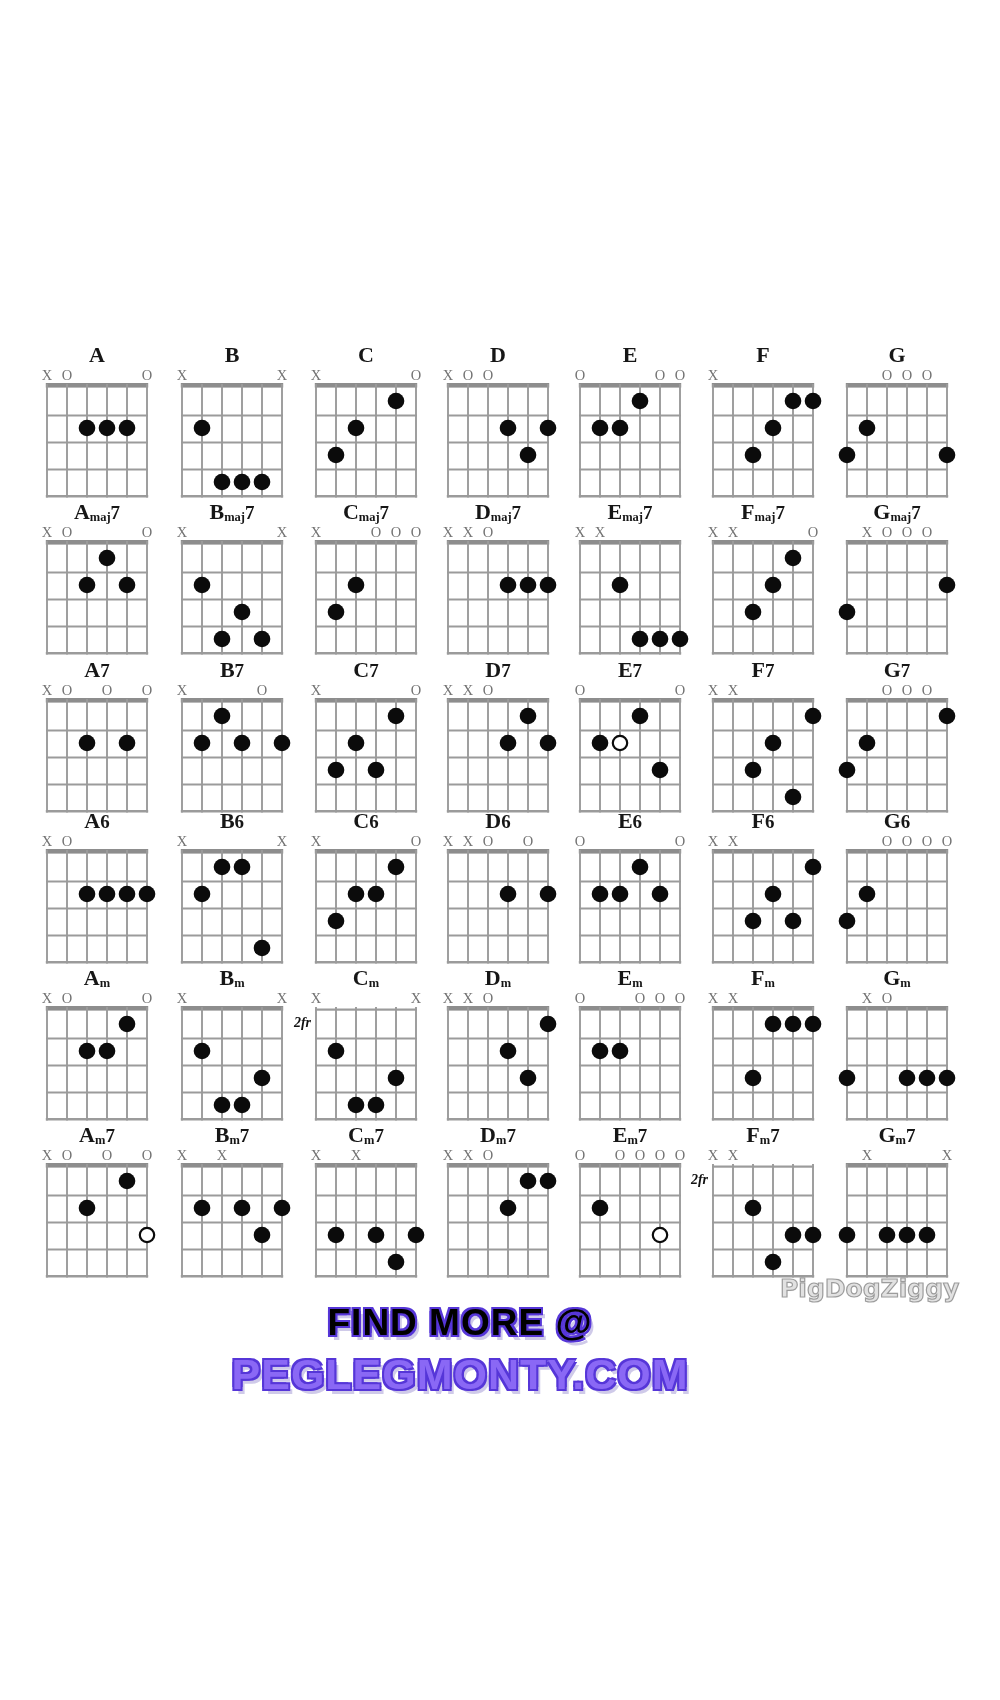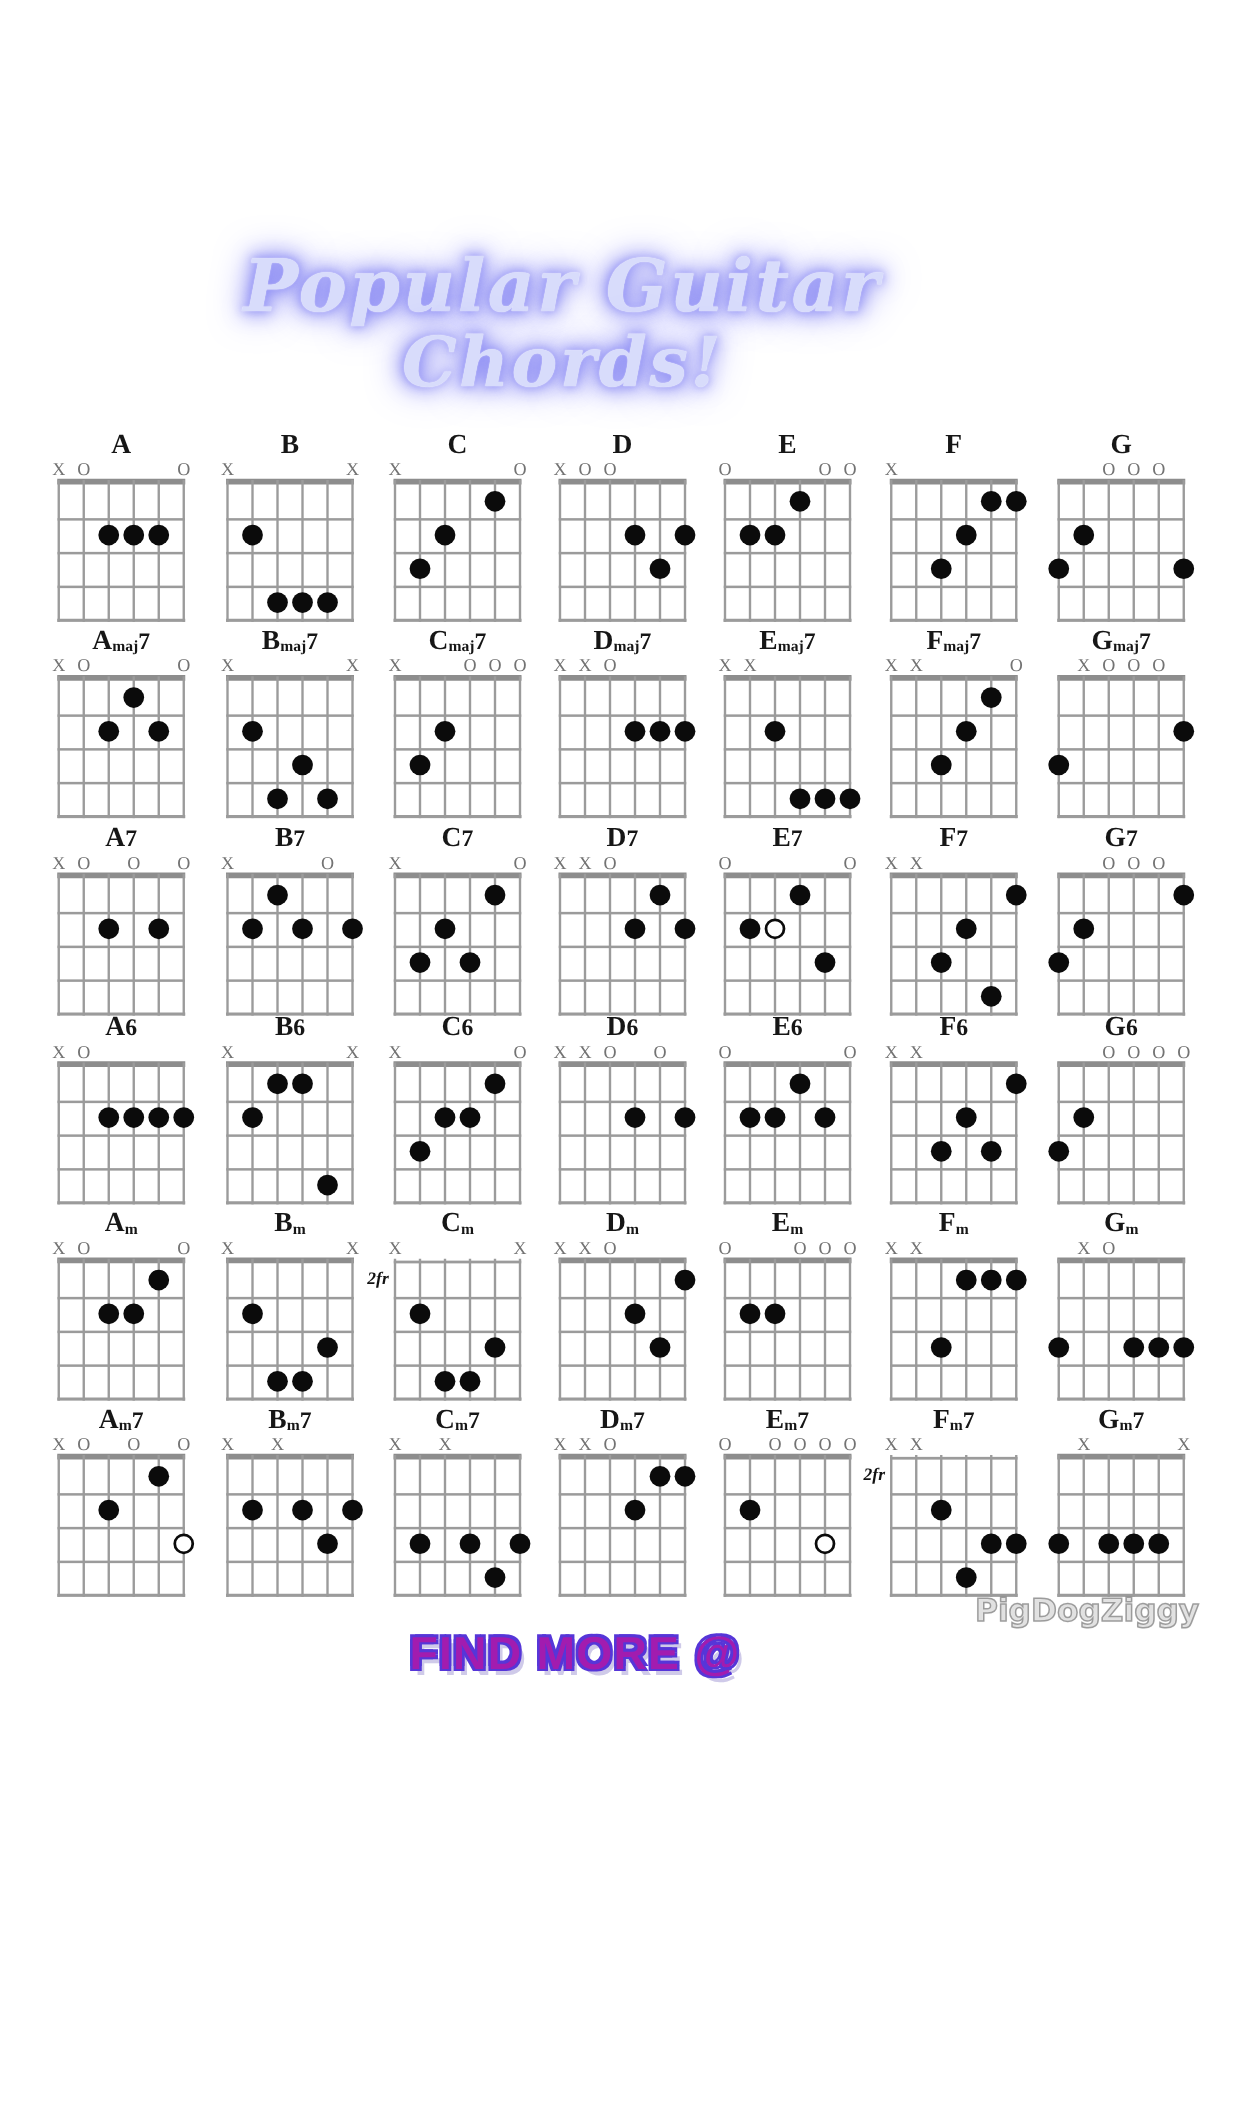--- a/index.html
+++ b/index.html
@@ -11,37 +11,33 @@
          text-shadow:0 0 1px #ffffff,0 0 7px #9a9af7,0 0 16px #7272f0,0 0 30px #7a7af2;}
   .title .l1{font-size:58px;line-height:62px;}
   .title .l2{font-size:55px;line-height:60px;}
   .chord-cell{position:absolute;width:160px;}
   .chord-label{position:absolute;width:160px;text-align:center;font-weight:bold;color:#161616;
                font-size:22px;line-height:24px;font-family:"Liberation Serif", serif;}
   .chord-label .sub{font-size:12.5px;position:relative;top:2px;text-align:center;}
   .chord-label .suf{font-size:19px;}
   .footer{position:absolute;left:0;top:1302px;width:920px;text-align:center;
           font-family:"Liberation Sans", sans-serif;font-weight:900;}
-  .footer .f1{font-size:37px;letter-spacing:1px;color:#a21caf;
+  .footer .f1{font-size:37px;letter-spacing:1px;color:#000000;
       text-shadow:-2px -2px 0 #5636d8,2px -2px 0 #5636d8,-2px 2px 0 #5636d8,2px 2px 0 #5636d8,4px 5px 0 #cfcae9;}
   .footer .f2{font-size:43px;margin-top:6px;letter-spacing:1px;color:#8a68f5;
       text-shadow:-2px -2px 0 #5636d8,2px -2px 0 #5636d8,-2px 2px 0 #5636d8,2px 2px 0 #5636d8,4px 5px 0 #cfcae9;}
   .watermark{position:absolute;left:780px;top:1234px;font-family:"DejaVu Sans", sans-serif;
       font-size:25px;font-weight:bold;color:rgba(255,255,255,0.55);
       -webkit-text-stroke:1.2px rgba(115,115,115,0.65);
       text-shadow:0 0 1px rgba(90,90,90,0.4);margin-top:40px;}
 </style>
 </head>
 <body>
 
 <div id="page">
-  <div class="title">
-    <div class="l1">Popular Guitar</div>
-    <div class="l2">Chords!</div>
-  </div>
 
   <div id="chords">
       <div class="chord-cell" style="left: 17px; top: 343px;">
         <div class="chord-label"><span>A</span></div>
         <svg width="160" height="136" style="position:absolute;left:0;top:26px;">
           <text x="30" y="11" text-anchor="middle" font-family="&quot;Liberation Serif&quot;, serif" font-size="14.5" fill="#737373">X</text>
           <text x="50" y="11" text-anchor="middle" font-family="&quot;Liberation Serif&quot;, serif" font-size="14.5" fill="#737373">O</text>
           <text x="130" y="11" text-anchor="middle" font-family="&quot;Liberation Serif&quot;, serif" font-size="14.5" fill="#737373">O</text>
           <rect x="28.8" y="14" width="102.4" height="4.6" fill="#8d8d8d"></rect>
           <rect x="29" y="45.5" width="102" height="2" fill="#9b9b9b"></rect>
@@ -962,14 +958,15 @@
           <circle cx="90" cy="86" r="8.3" fill="#0b0b0b"></circle>
           <circle cx="110" cy="86" r="8.3" fill="#0b0b0b"></circle>
         </svg>
       </div>
     </div>
 
   <div class="watermark">PigDogZiggy</div>
 
   <div class="footer">
     <div class="f1">FIND MORE @</div>
+    <div class="f2">PEGLEGMONTY.COM</div>
   </div>
 </div>
 
 </body></html>

